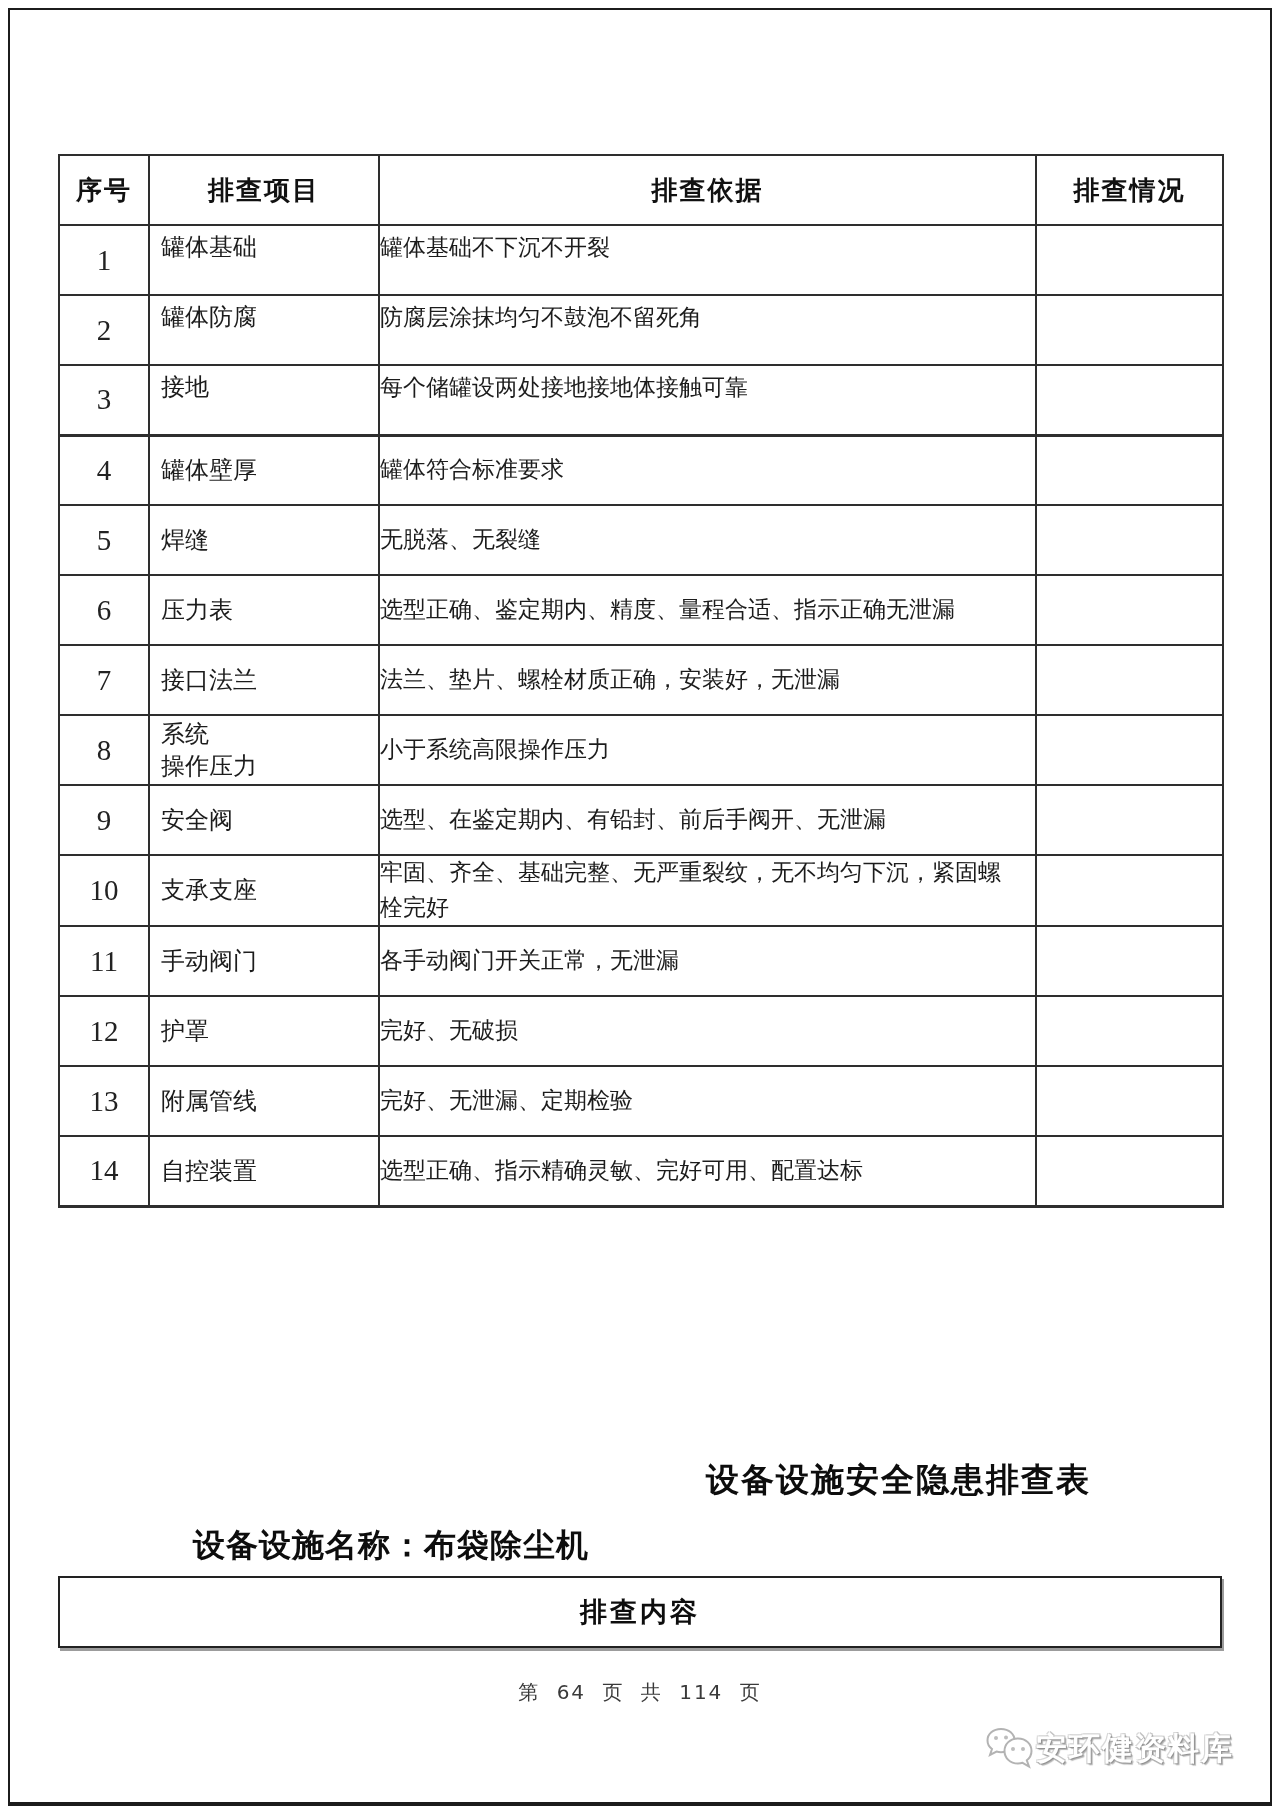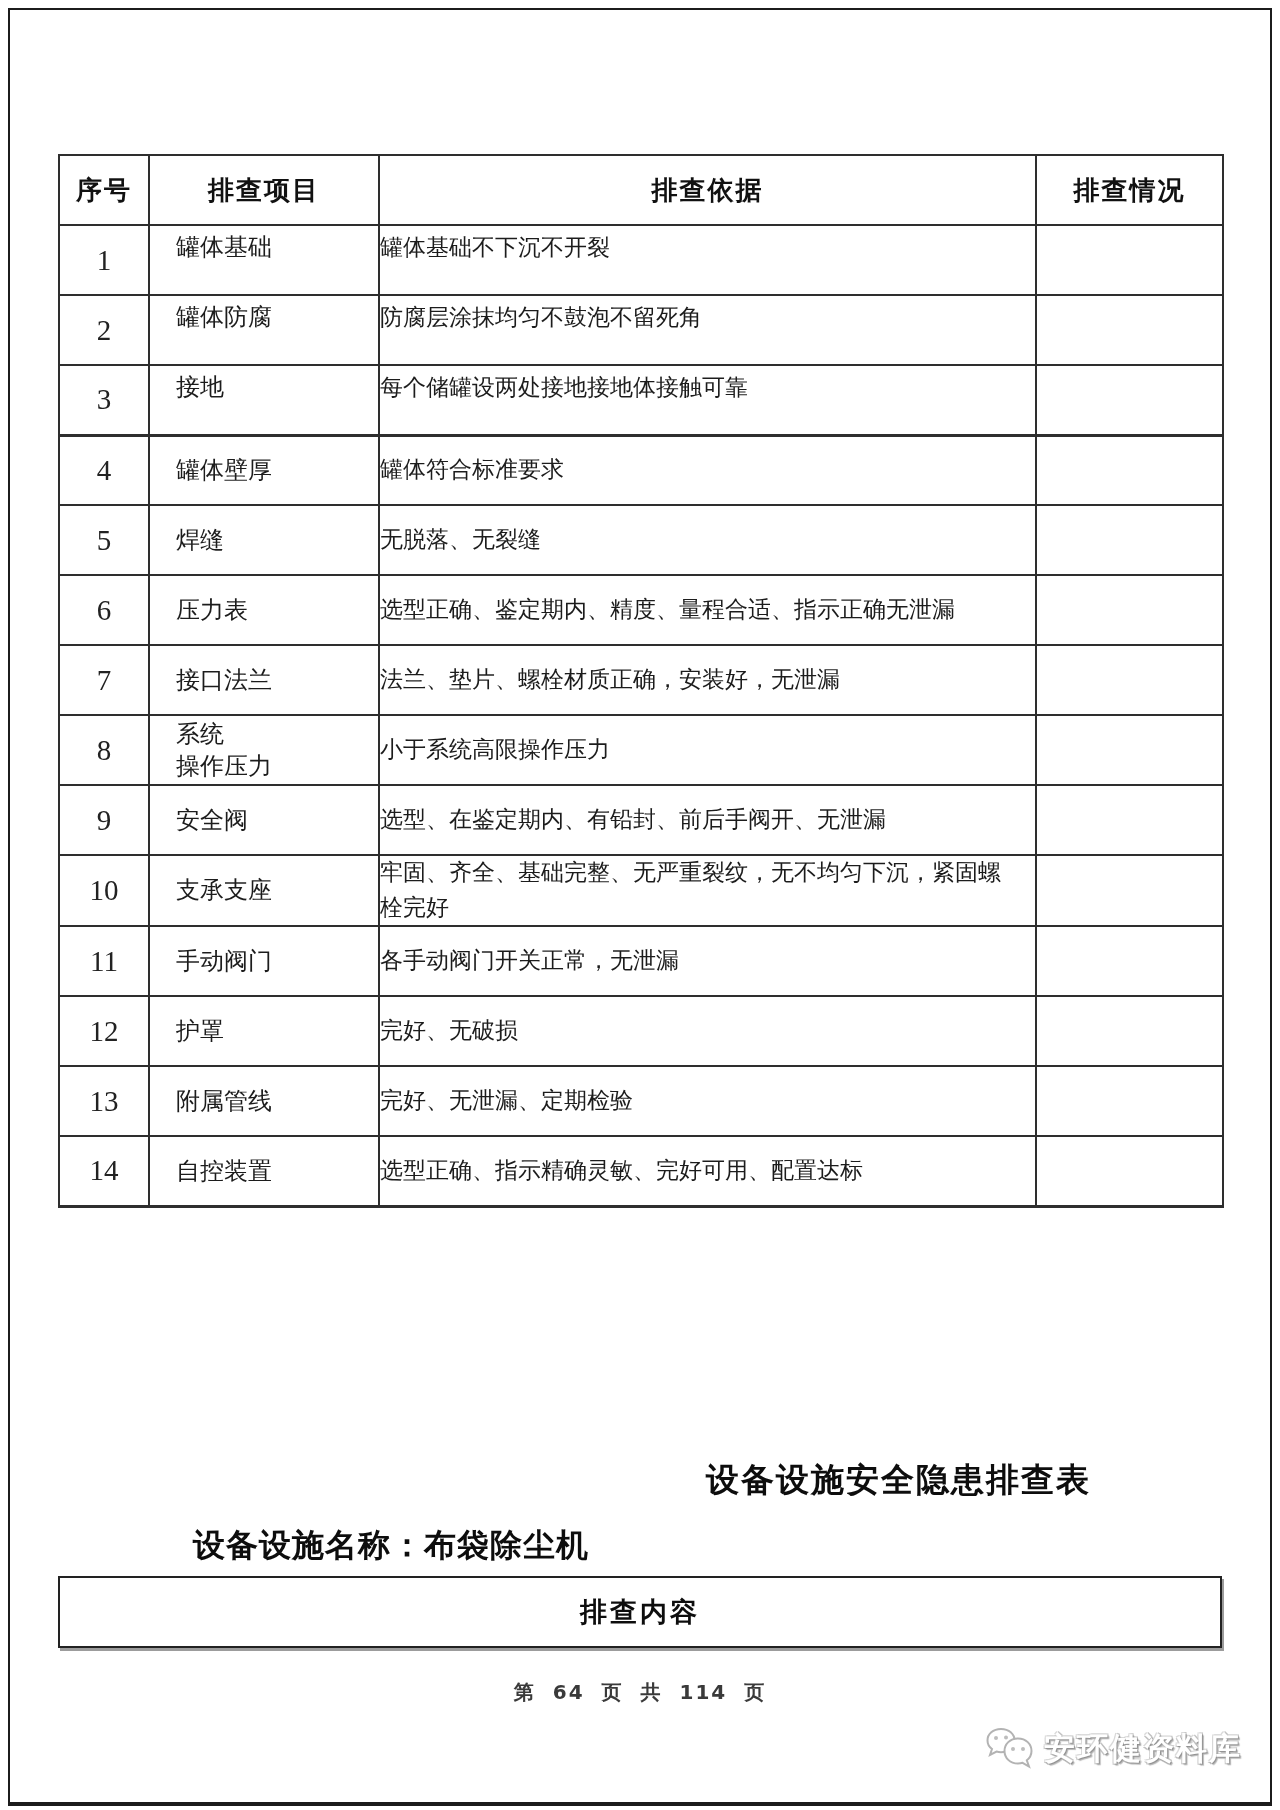--- a/index.html
+++ b/index.html
@@ -46,21 +46,21 @@
     letter-spacing: 2px;
     color: #111;
   }
   td.col-no {
     text-align: center;
     font-family: "Liberation Serif", "DejaVu Serif", serif;
     font-size: 29px;
     color: #222;
   }
   td.col-item {
-    padding-left: 26px;
+    padding-left: 11px;
     font-size: 24px;
     white-space: pre-line;
     line-height: 1.35;
     color: #1c1c1c;
   }
   td.col-basis {
     padding-right: 14px;
     font-size: 23px;
     line-height: 1.5;
     color: #1c1c1c;
@@ -113,30 +113,28 @@
   .page-footer {
     position: absolute;
     left: 0; top: 1679px;
     width: 1280px;
     text-align: center;
     font-family: "DejaVu Sans", "Liberation Sans", sans-serif;
     font-size: 20px;
     letter-spacing: 2px;
     word-spacing: 8px;
     color: #3a3a3a;
-    font-weight: bold;
   }
 
   
   .watermark {
     position: absolute;
     left: 984px; top: 1726px;
     display: flex;
     align-items: center;
-    gap: 8px;
   }
   .watermark-text {
     font-size: 31px;
     font-weight: 600;
     letter-spacing: 2px;
     color: #ffffff;
     text-shadow:
       1px 1px 1px #8f8f8f,
       2px 2px 1px #bdbdbd,
       -1px -1px 0 #d9d9d9,

